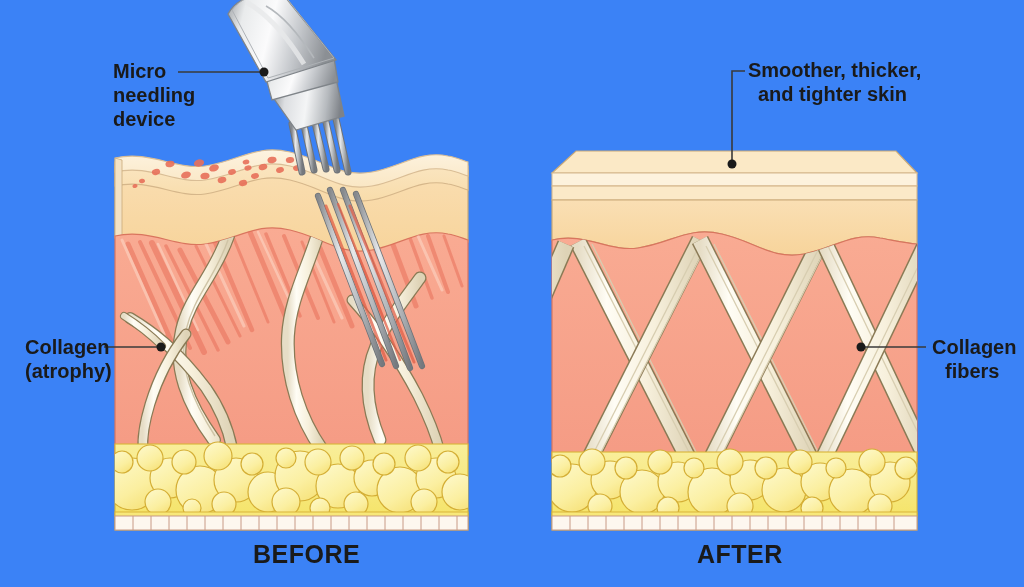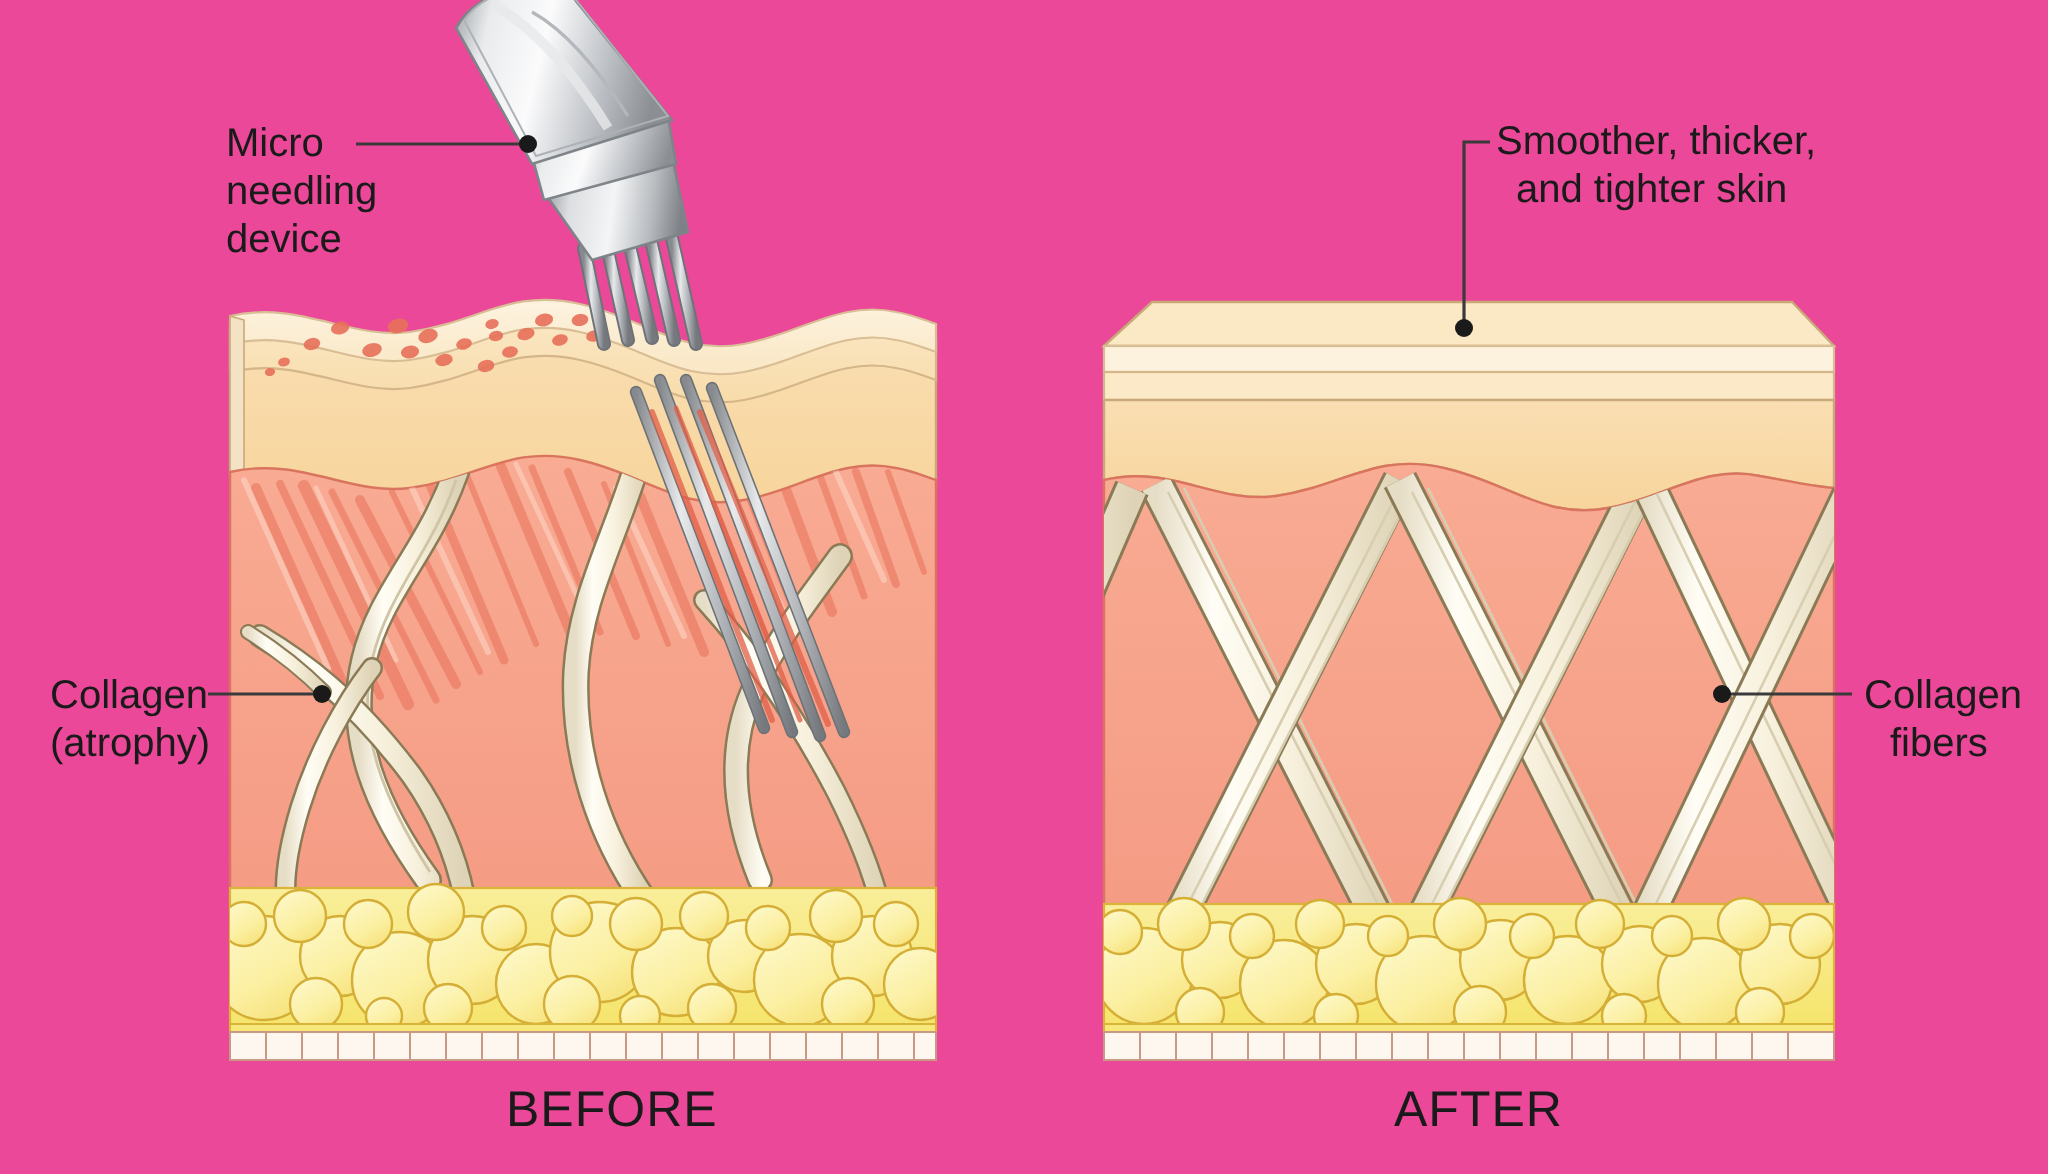--- a/index.html
+++ b/index.html
@@ -8,22 +8,23 @@
     padding: 0;
     background: #ffffff;
   }
   body {
     font-family: "Liberation Sans", sans-serif;
   }
   #stage {
     position: relative;
     width: 1024px;
     height: 587px;
-    background: #ec4899;
+    background: #3b82f6;
     overflow: hidden;
+    font-weight: bold;
   }
   #stage svg {
     display: block;
   }
   .lbl {
     font-family: "Liberation Sans", sans-serif;
     font-size: 20px;
     fill: #1a1a1a;
   }
   .caption {

